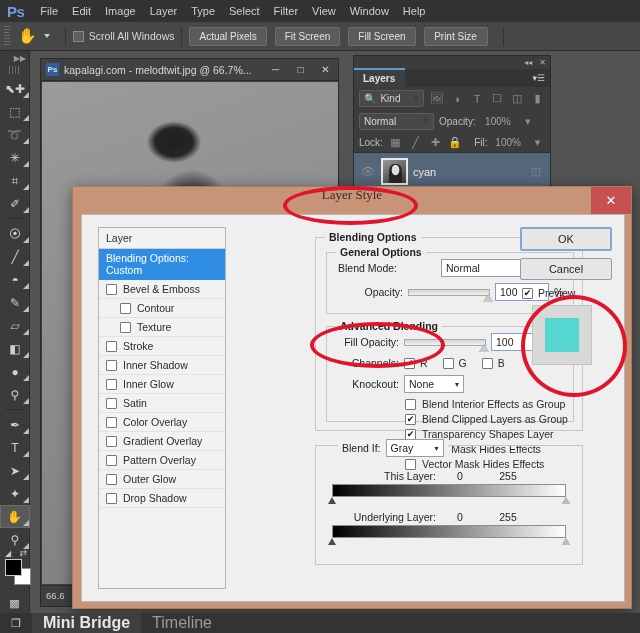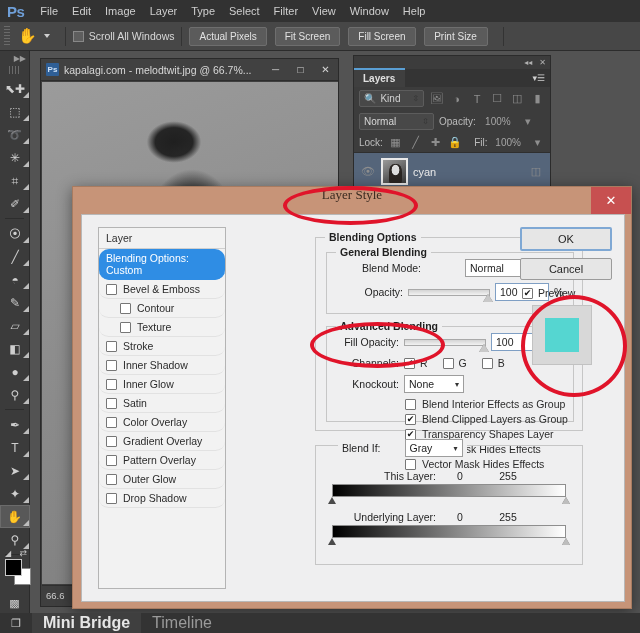--- a/index.html
+++ b/index.html
@@ -206,21 +206,21 @@
     position:absolute; left:16px; top:12px; width:128px; height:362px;
     background:#f2f2f2; border:1px solid #b4b4b4;
   }
   .styles-head{
     padding:4px 7px; font-size:10.5px; color:#303030;
     border-bottom:1px solid #cfcfcf;
   }
   .style-row{
     display:flex; align-items:center; gap:6px;
     padding:3px 7px; font-size:10.5px; color:#2b2b2b;
-    border-bottom:1px solid #e2e2e2; cursor:default;border-radius:10px;
+    border-bottom:1px solid #e2e2e2; cursor:default;
   }
   .style-row.sel{ background:#2f8de4; color:#fff; border-bottom-color:#2f8de4; }
   .style-row.indent{ padding-left:21px;gap:6px; }
   .cb{
     width:11px;height:11px;background:#fff;border:1px solid #767676;border-radius:1px;
     display:inline-flex;align-items:center;justify-content:center;
     font-size:9px; color:#1a1a1a; line-height:1; flex:0 0 auto;
   }
   .cb.on::after{ content:"✔"; font-size:9px; }
 
@@ -509,22 +509,22 @@
       <div class="style-row">
         <span class="cb"></span>
         <span>Drop Shadow</span>
       </div>
     </div>
 
     <div class="group" id="grp-blending">
       <span class="legend">Blending Options</span>
 
       <div class="group" id="grp-general">
-        <span class="legend">General Blending</span>
-        <div class="field-row" style="margin-left:28px;gap:44px;">
+        <span class="legend">General Options</span>
+        <div class="field-row" style="margin-left:4px;gap:44px;">
           <span class="field-label" style="width:66px;">Blend Mode:</span>
           <span class="sel-box" style="width:98px;">
             <span>Normal</span>
             <span class="chev">▾</span>
           </span>
         </div>
         <div class="field-row" style="margin-left:10px;">
           <span class="field-label" style="width:66px;">Opacity:</span>
           <span class="slider-track" style="width:82px;">
             <span class="slider-knob"></span>
@@ -579,21 +579,21 @@
           </div>
           <div class="cb-line">
             <span class="cb"></span>
             <span>Vector Mask Hides Effects</span>
           </div>
         </div>
       </div>
     </div>
 
     <div class="group" id="grp-blendif">
-      <span class="legend" style="left:22px; display:flex; align-items:center; gap:24px; font-weight:normal;">
+      <span class="legend" style="left:22px; display:flex; align-items:center; gap:5px; font-weight:normal;">
         <span>Blend If:</span>
         <span class="sel-box" style="width:58px; font-weight:normal;">
           <span>Gray</span>
           <span class="chev">▾</span>
         </span>
       </span>
 
       <div style="padding:18px 16px 0 16px;">
         <div class="scale-row">
           <span style="width:104px; text-align:right;">This Layer:</span>

